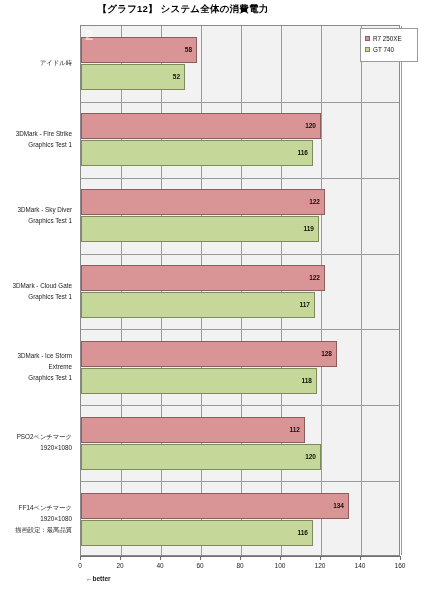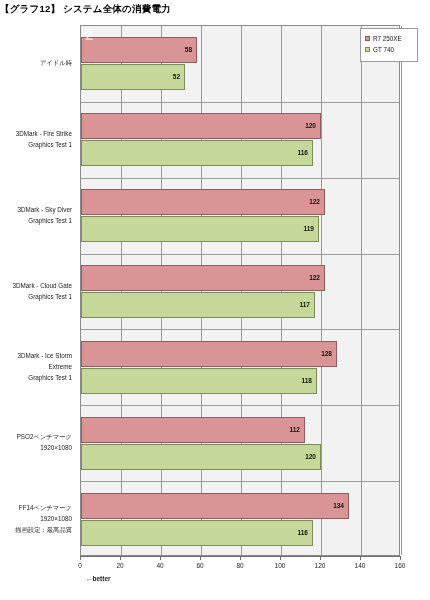--- a/index.html
+++ b/index.html
@@ -21,20 +21,21 @@
     width: 430px;
     height: 600px;
     background: #fff;
   }
   
   #chart-title {
     position: absolute;
     left: 0;
     top: 3px;
     width: 366px;
+    text-align: center;
     font-size: 9.5px;
     font-weight: bold;
     letter-spacing: 0.2px;
     color: #000;
     white-space: nowrap;
   }
   
   #plot-area {
     position: absolute;
     left: 80px;

